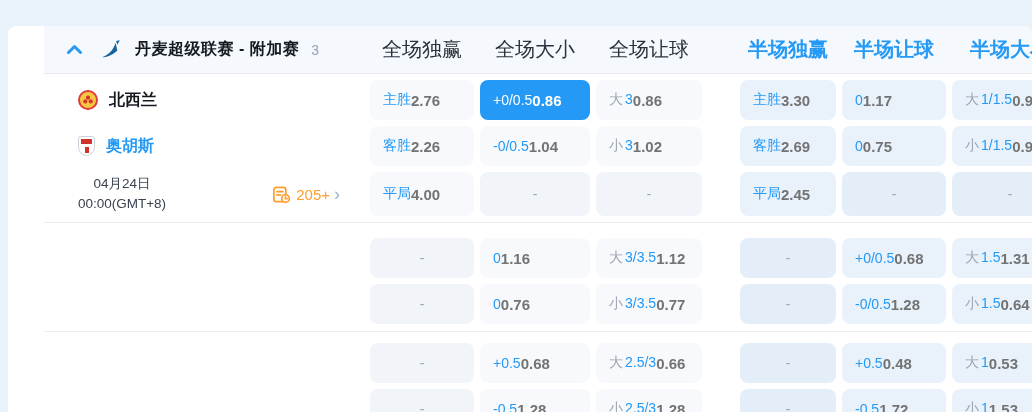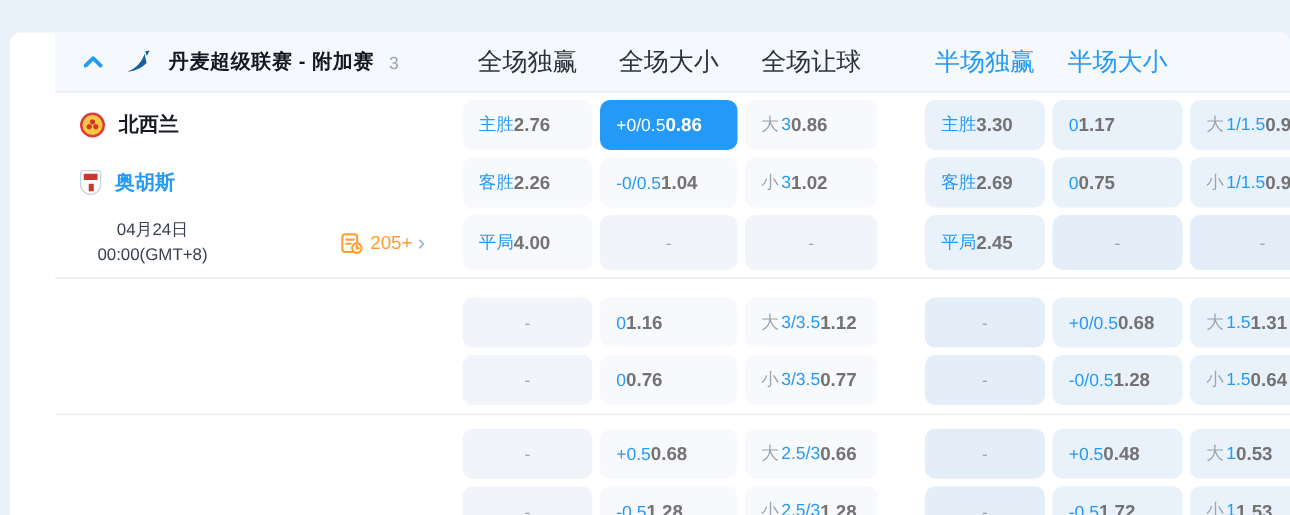--- a/index.html
+++ b/index.html
@@ -15,33 +15,33 @@
 
   
   .hdr { height:48px; background:#f5f8fd; border-bottom:1px solid #e6eaf0; }
   .hdr-left { display:flex; align-items:center; padding-left:22px; }
   .chev-up { display:inline-flex; cursor:pointer; margin-right:18px; }
   .league-icon { display:inline-flex; margin-right:12px; }
   .league-title { font-size:16px; font-weight:bold; color:#14181f; letter-spacing:0.5px; }
   .match-count { font-size:14px; color:#98a2b3; margin-left:12px; }
   .colhead { text-align:center; font-size:20px; }
   .colhead.full { color:#2b323d; }
-  .colhead.half { color:#2499f5; }
+  .colhead.half { color:#2499f5;font-weight:bold; }
 
   
   .group { padding:6px 0; }
   .group + .group { border-top:1px solid #e9ecf1; }
   #g2 { padding:15px 0 7px; }
   #g3 { padding:11px 0 0; }
   .row { margin-bottom:6px; }
   .row:last-child { margin-bottom:0; }
 
   
   .left { height:40px; display:flex; align-items:center; }
-  .team-row { padding-left:20px; cursor:pointer; }
+  .team-row { padding-left:20px; cursor:pointer;margin-left:14px; }
   .team-name { font-size:16px; font-weight:bold; color:#14181f; margin-left:11px; }
   .team-name.away { color:#2499f5; }
   .crest { width:20px; height:20px; display:inline-block; position:relative; flex:0 0 auto; }
   .crest-home { border-radius:50%; background:#f5c842; border:2px solid #e03c3c; }
   .crest-home::after { content:""; position:absolute; inset:2px; border-radius:50%;
       background:
         radial-gradient(circle at 50% 30%, #d8372f 1.8px, rgba(0,0,0,0) 2.4px),
         radial-gradient(circle at 28% 62%, #d8372f 1.8px, rgba(0,0,0,0) 2.4px),
         radial-gradient(circle at 72% 62%, #d8372f 1.8px, rgba(0,0,0,0) 2.4px); }
   .crest-away { width:17px; height:20px; background:#fff; border:1px solid #c9d2dc;
@@ -93,20 +93,21 @@
         </svg>
       </span>
       <span class="league-title">丹麦超级联赛 - 附加赛</span>
       <span class="match-count">3</span>
     </div>
     <div class="colhead full">全场独赢</div>
     <div class="colhead full">全场大小</div>
     <div class="colhead full">全场让球</div>
     <div></div>
     <div class="colhead half">半场独赢</div>
+    <div class="colhead half">半场让球</div>
     <div class="colhead half">半场大小</div>
   </div>
 
   <section class="group" id="g1">
     <div class="row grid">
       <div class="left team-row">
         <span class="crest crest-home"></span>
         <span class="team-name home">北西兰</span>
       </div>
     <div class="cell full">

